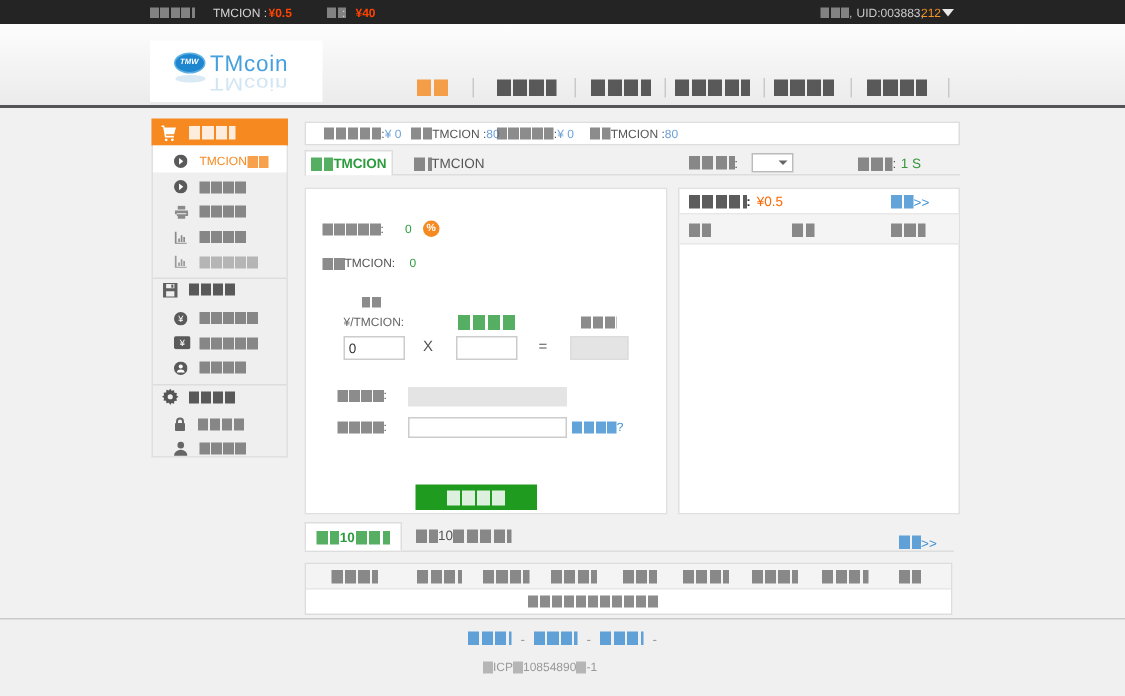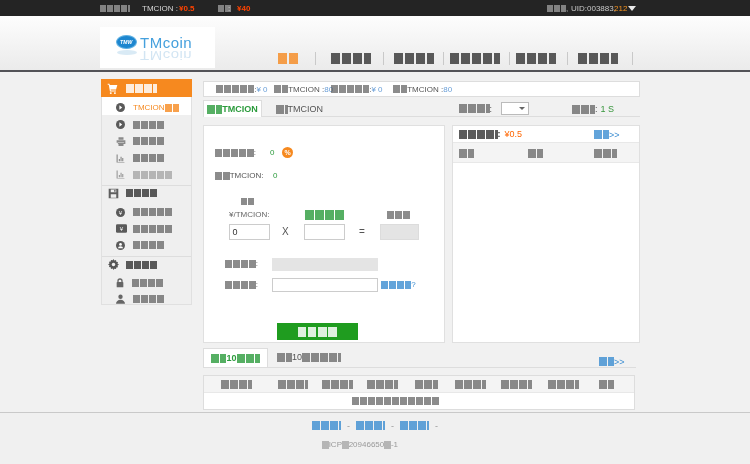--- a/index.html
+++ b/index.html
@@ -295,16 +295,16 @@
     <span style="color:#999;font-size:9px;margin:0 6px;">-</span>
   <span class="z z9 kb" style="width:29px;"></span>
     <span style="color:#999;font-size:9px;margin:0 6px;">-</span>
   <span class="z z9 kb" style="width:29px;"></span>
     <span style="color:#999;font-size:9px;margin-left:6px;">-</span>
 </div>
 <div class="a" style="left:0;top:440px;width:750px;height:9px;display:flex;align-items:center;justify-content:center;font-size:8px;color:#999;padding-right:30px;">
   <span class="z z8 kl" style="width:6.7px;"></span>
     <span>ICP</span>
     <span class="z z8 kl" style="width:6.7px;"></span>
-    <span>20946650</span>
+    <span>10854890</span>
     <span class="z z8 kl" style="width:6.7px;"></span>
     <span>-1</span>
 </div>
 
 </body></html>

